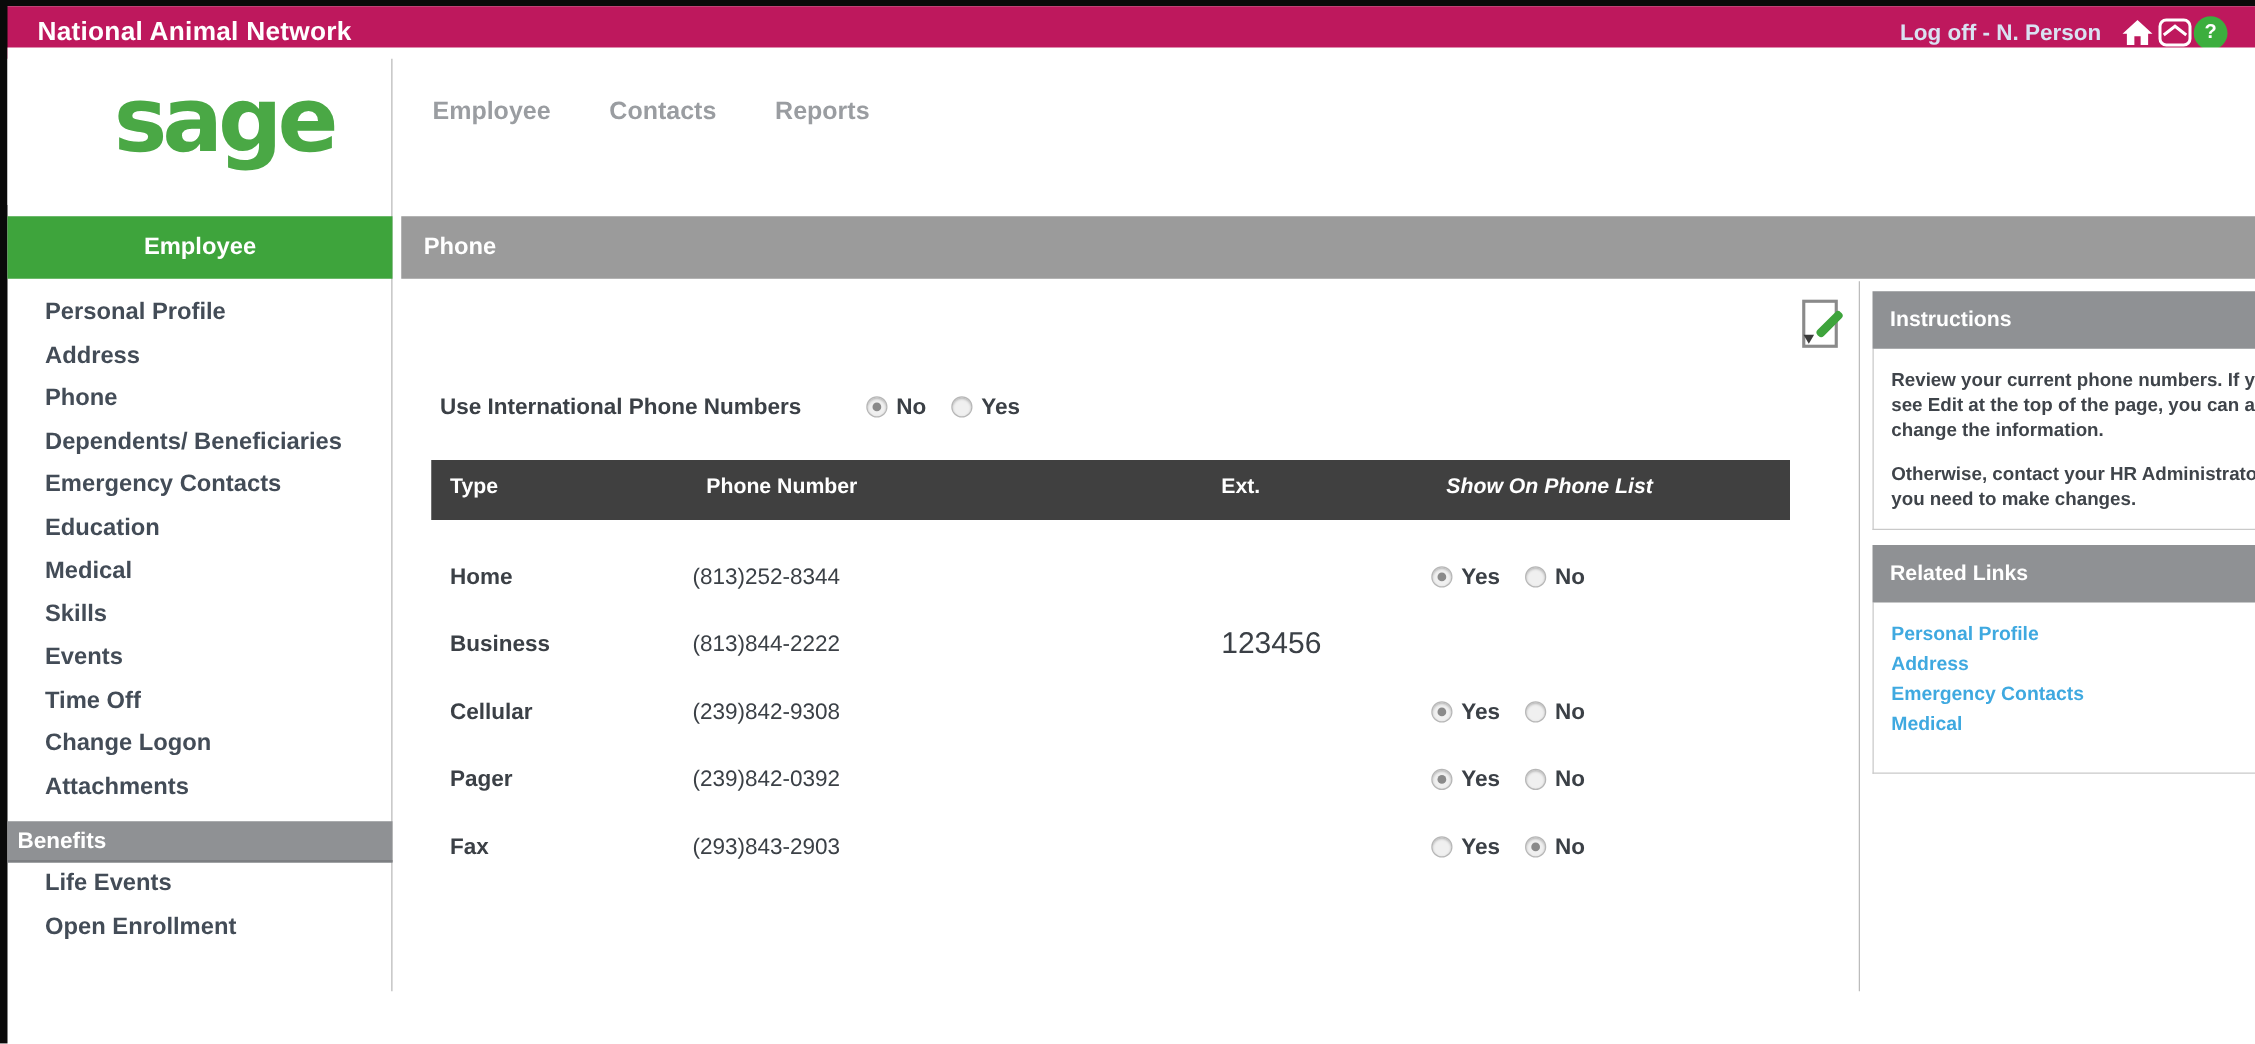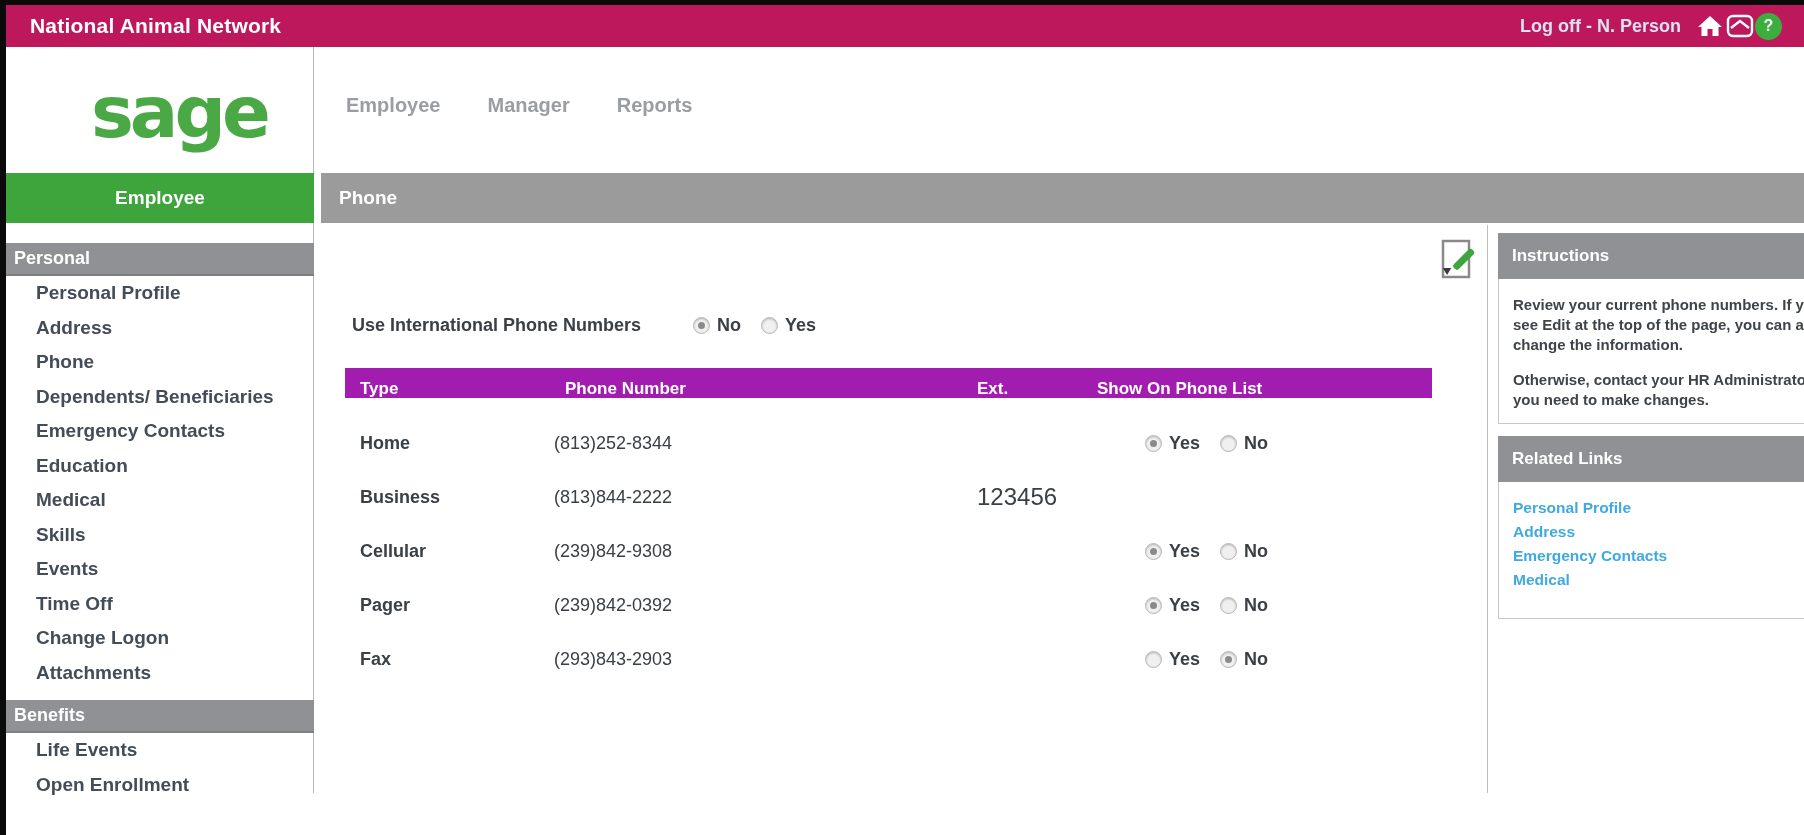--- a/index.html
+++ b/index.html
@@ -14,21 +14,21 @@
   
   .topbar { position:absolute; left:0; right:0; top:5px; height:42px; background:#be185d; display:flex; align-items:center; }
   .topbar .title { color:#fff; font-size:21px; font-weight:bold; margin-left:30px; letter-spacing:.2px; }
   .topbar .right { position:absolute; right:22px; display:flex; align-items:center; }
   .logoff { color:#d9e2f2; font-size:18px; font-weight:bold; cursor:pointer; margin-right:14px; }
   .tb-icon { width:30px; height:26px; display:flex; align-items:center; justify-content:center; cursor:pointer; }
   .help-circle { width:27px; height:27px; border-radius:50%; background:#3cae3e; color:#fff; font-size:16px; font-weight:bold;
                  display:flex; align-items:center; justify-content:center; cursor:pointer; }
 
   
-  .logo-band { position:absolute; left:6px; top:54px; right:0; height:126px; background:#fff; }
+  .logo-band { position:absolute; left:6px; top:38px; right:0; height:126px; background:#fff; }
   .sage-logo { position:absolute; left:85px; top:8px; width:175px; color:#4aa845; font-size:72px; font-weight:bold;
                letter-spacing:-4px; line-height:100px; font-family:"DejaVu Sans", sans-serif; }
   .top-nav { position:absolute; left:340px; top:40px; display:flex; gap:47px; }
   .nav-item { color:#9a9da1; font-size:20px; font-weight:bold; cursor:pointer; }
 
   
   .v-divider { position:absolute; left:313px; top:47px; width:1px; height:746px; background:#b9b9b9; }
 
   
   .module-btn { position:absolute; left:6px; top:173px; width:308px; height:50px; background:#3ea43c; color:#fff;
@@ -47,26 +47,26 @@
   .edit-btn { position:absolute; left:1440px; top:236px; width:36px; height:46px; cursor:pointer; }
 
   .intl-row { position:absolute; left:352px; top:315px; display:flex; align-items:center; }
   .intl-label { color:#3b4046; font-size:18px; font-weight:bold; margin-right:52px; }
   .radio { width:17px; height:17px; border-radius:50%; background:#f0f0f0; border:1px solid #b7b7b7;
            box-shadow:inset 0 1px 2px rgba(0,0,0,.25); display:inline-block; position:relative; cursor:pointer; flex:none; }
   .radio.checked::after { content:""; position:absolute; left:4px; top:4px; width:7px; height:7px; border-radius:50%; background:#8a8a8a; }
   .rlabel { color:#3b4046; font-size:18px; font-weight:bold; margin:0 20px 0 7px; }
 
   .table-wrap { position:absolute; left:345px; top:368px; width:1087px; }
-  .thead { height:30px; background:#a21caf; position:relative; }
+  .thead { height:48px; background:#404040; position:relative; }
   .thead .th { position:absolute; top:0; height:42px; display:flex; align-items:center; color:#fff; font-size:17px; font-weight:bold; }
   .th-type   { left:15px; }
   .th-number { left:220px; }
   .th-ext    { left:632px; }
-  .th-show   { left:752px; }
+  .th-show   { left:812px;font-style:italic; }
   .trows { margin-top:18px; }
   .trow { height:54px; display:flex; align-items:center; position:relative; }
   .cell-type   { position:absolute; left:15px;  width:190px; color:#3b4046; font-size:18px; font-weight:bold; }
   .cell-number { position:absolute; left:209px; width:400px; color:#3b4046; font-size:18px; }
   .cell-ext    { position:absolute; left:632px; width:130px; color:#3b4046; font-size:24px; }
   .cell-show   { position:absolute; left:800px; display:flex; align-items:center; }
 
   
   .right-rail { position:absolute; left:1487px; top:225px; width:317px; height:568px; border-left:1px solid #bcbcbc; }
   .panel { margin:8px 6px 0 10px; width:344px; }
@@ -105,30 +105,29 @@
       <span class="help-circle">?</span>
     </div>
   </div>
 
   <div class="black-left"></div>
 
   <div class="logo-band">
     <div class="sage-logo">sage</div>
     <div class="top-nav">
         <span class="nav-item">Employee</span>
-        <span class="nav-item">Manager</span>
+        <span class="nav-item">Contacts</span>
         <span class="nav-item">Reports</span>
       </div>
   </div>
 
   <div class="v-divider"></div>
 
   <div class="module-btn">Employee</div>
   <div class="sidebar" id="sidebar-sections">
-      <div class="side-section-header">Personal</div>
       <div class="side-item">Personal Profile</div>
       <div class="side-item">Address</div>
       <div class="side-item">Phone</div>
       <div class="side-item">Dependents/ Beneficiaries</div>
       <div class="side-item">Emergency Contacts</div>
       <div class="side-item">Education</div>
       <div class="side-item">Medical</div>
       <div class="side-item">Skills</div>
       <div class="side-item">Events</div>
       <div class="side-item">Time Off</div>

